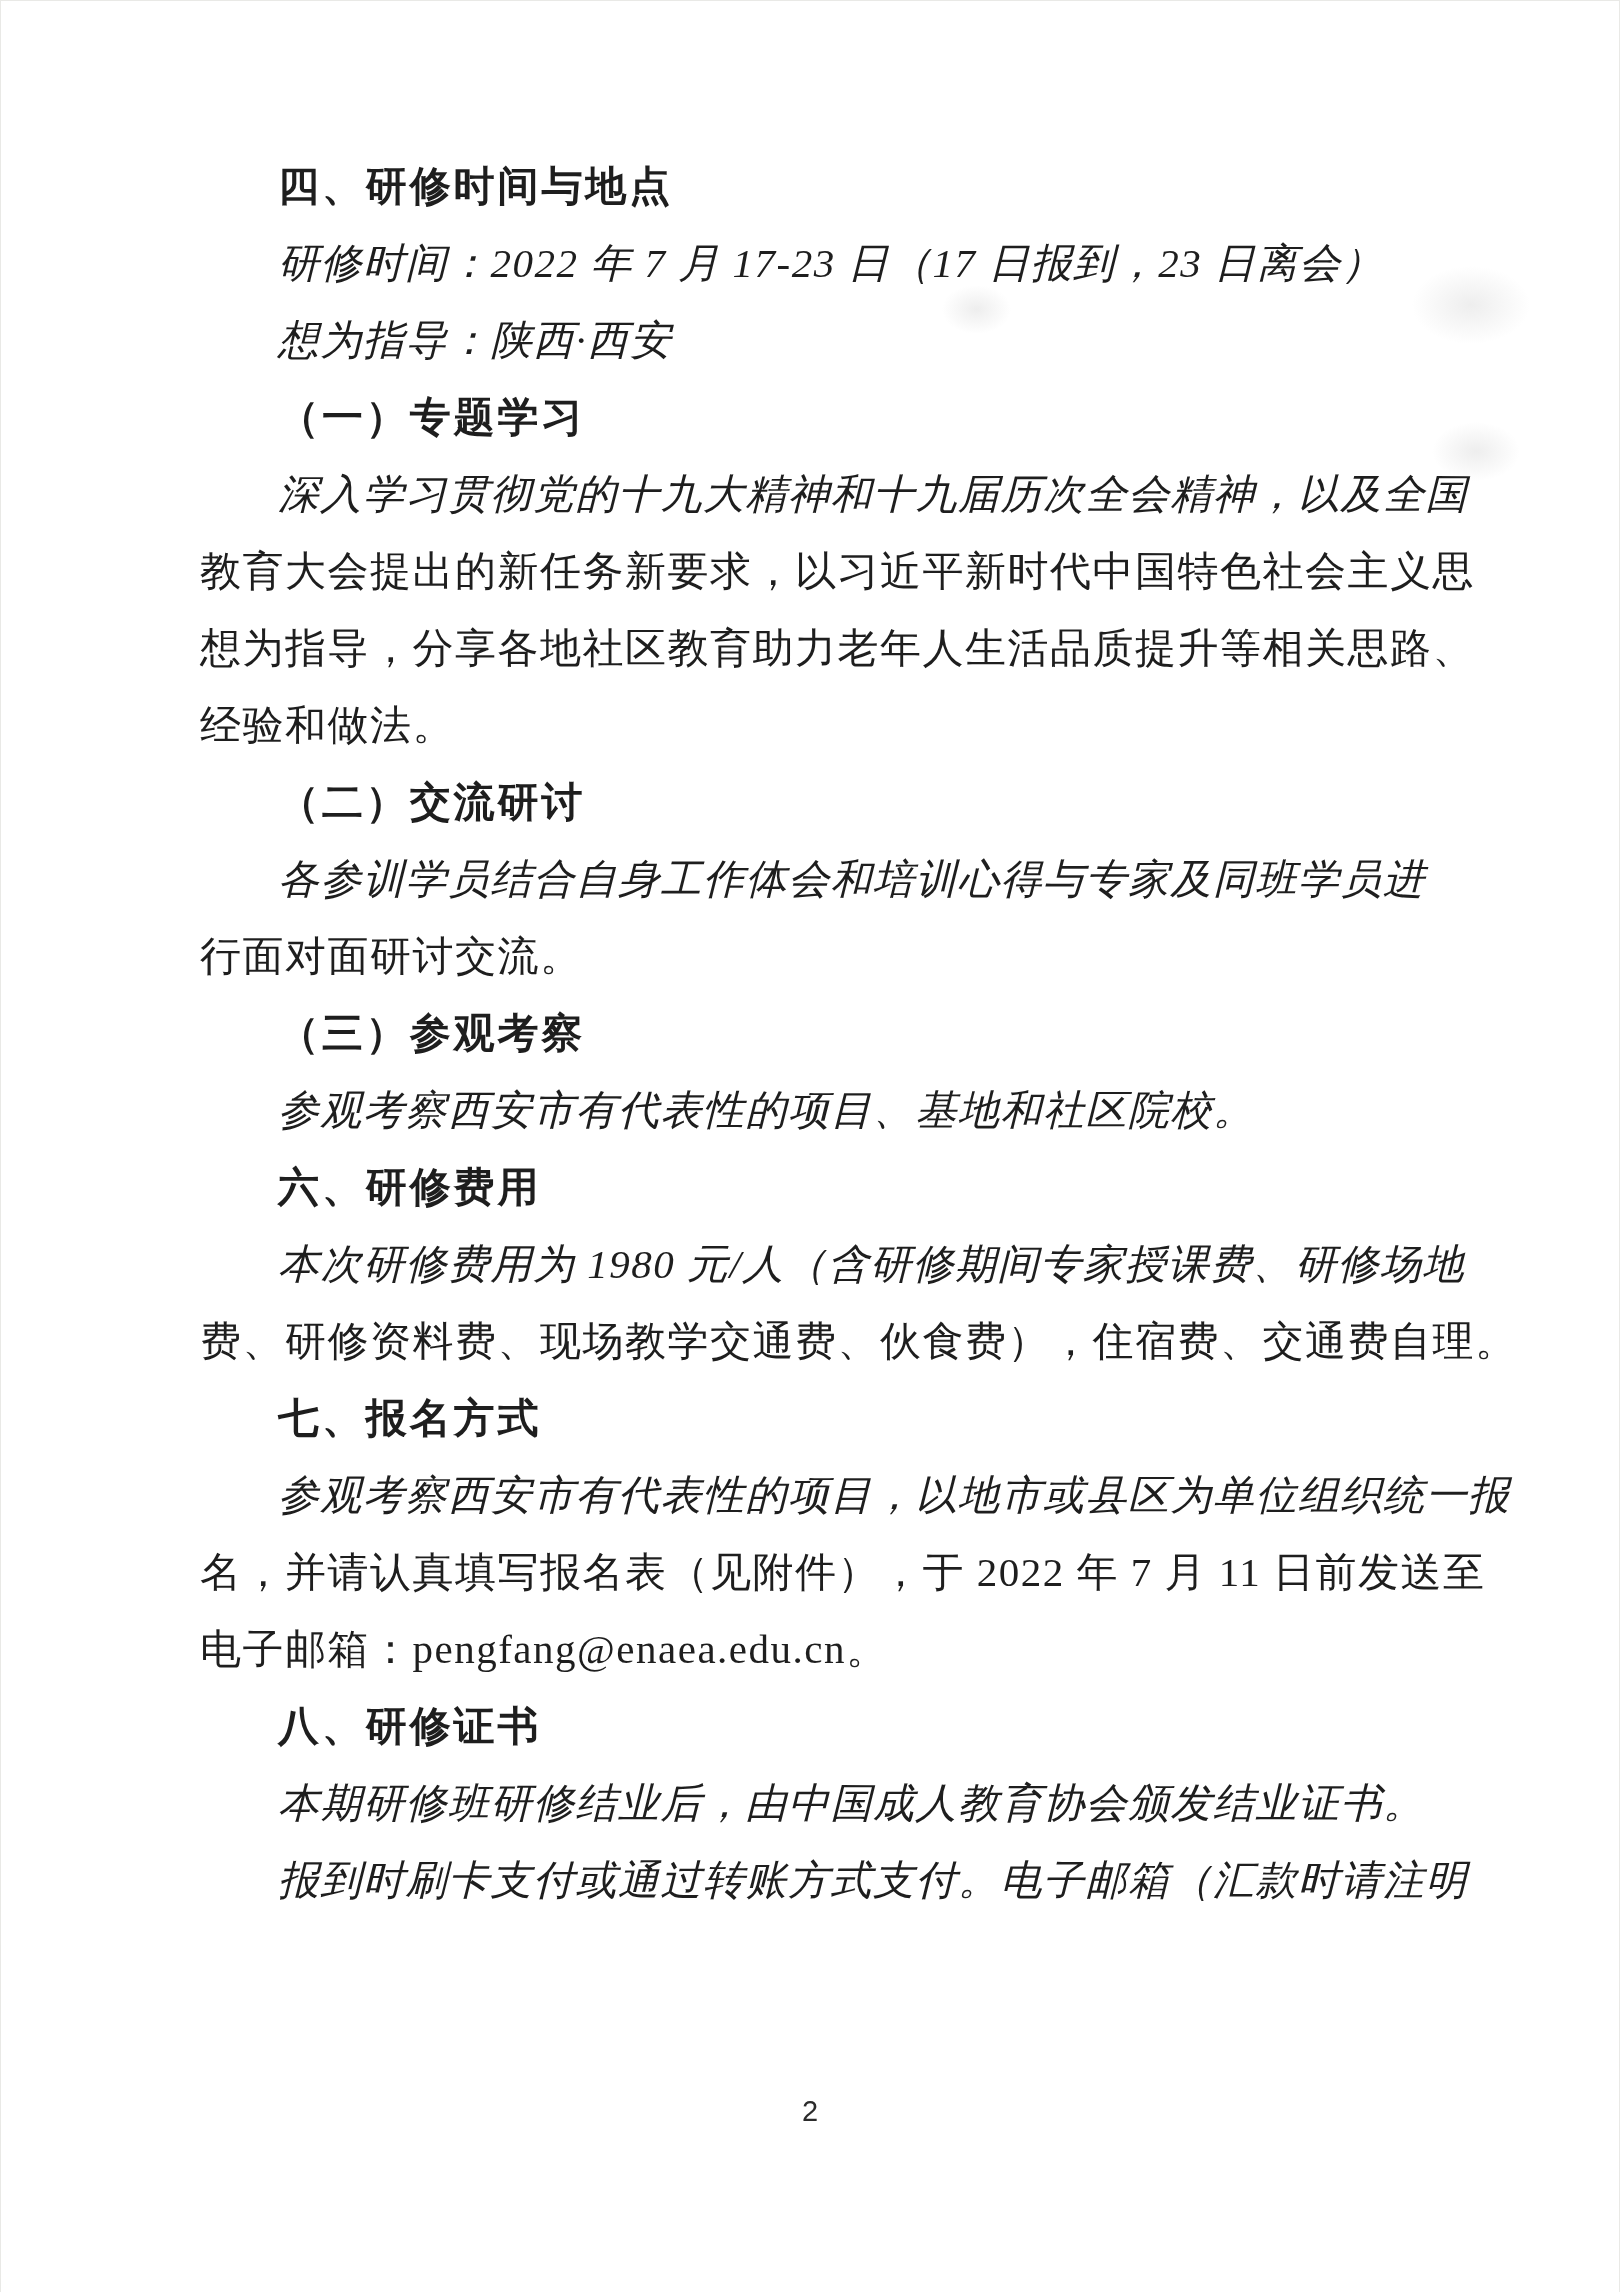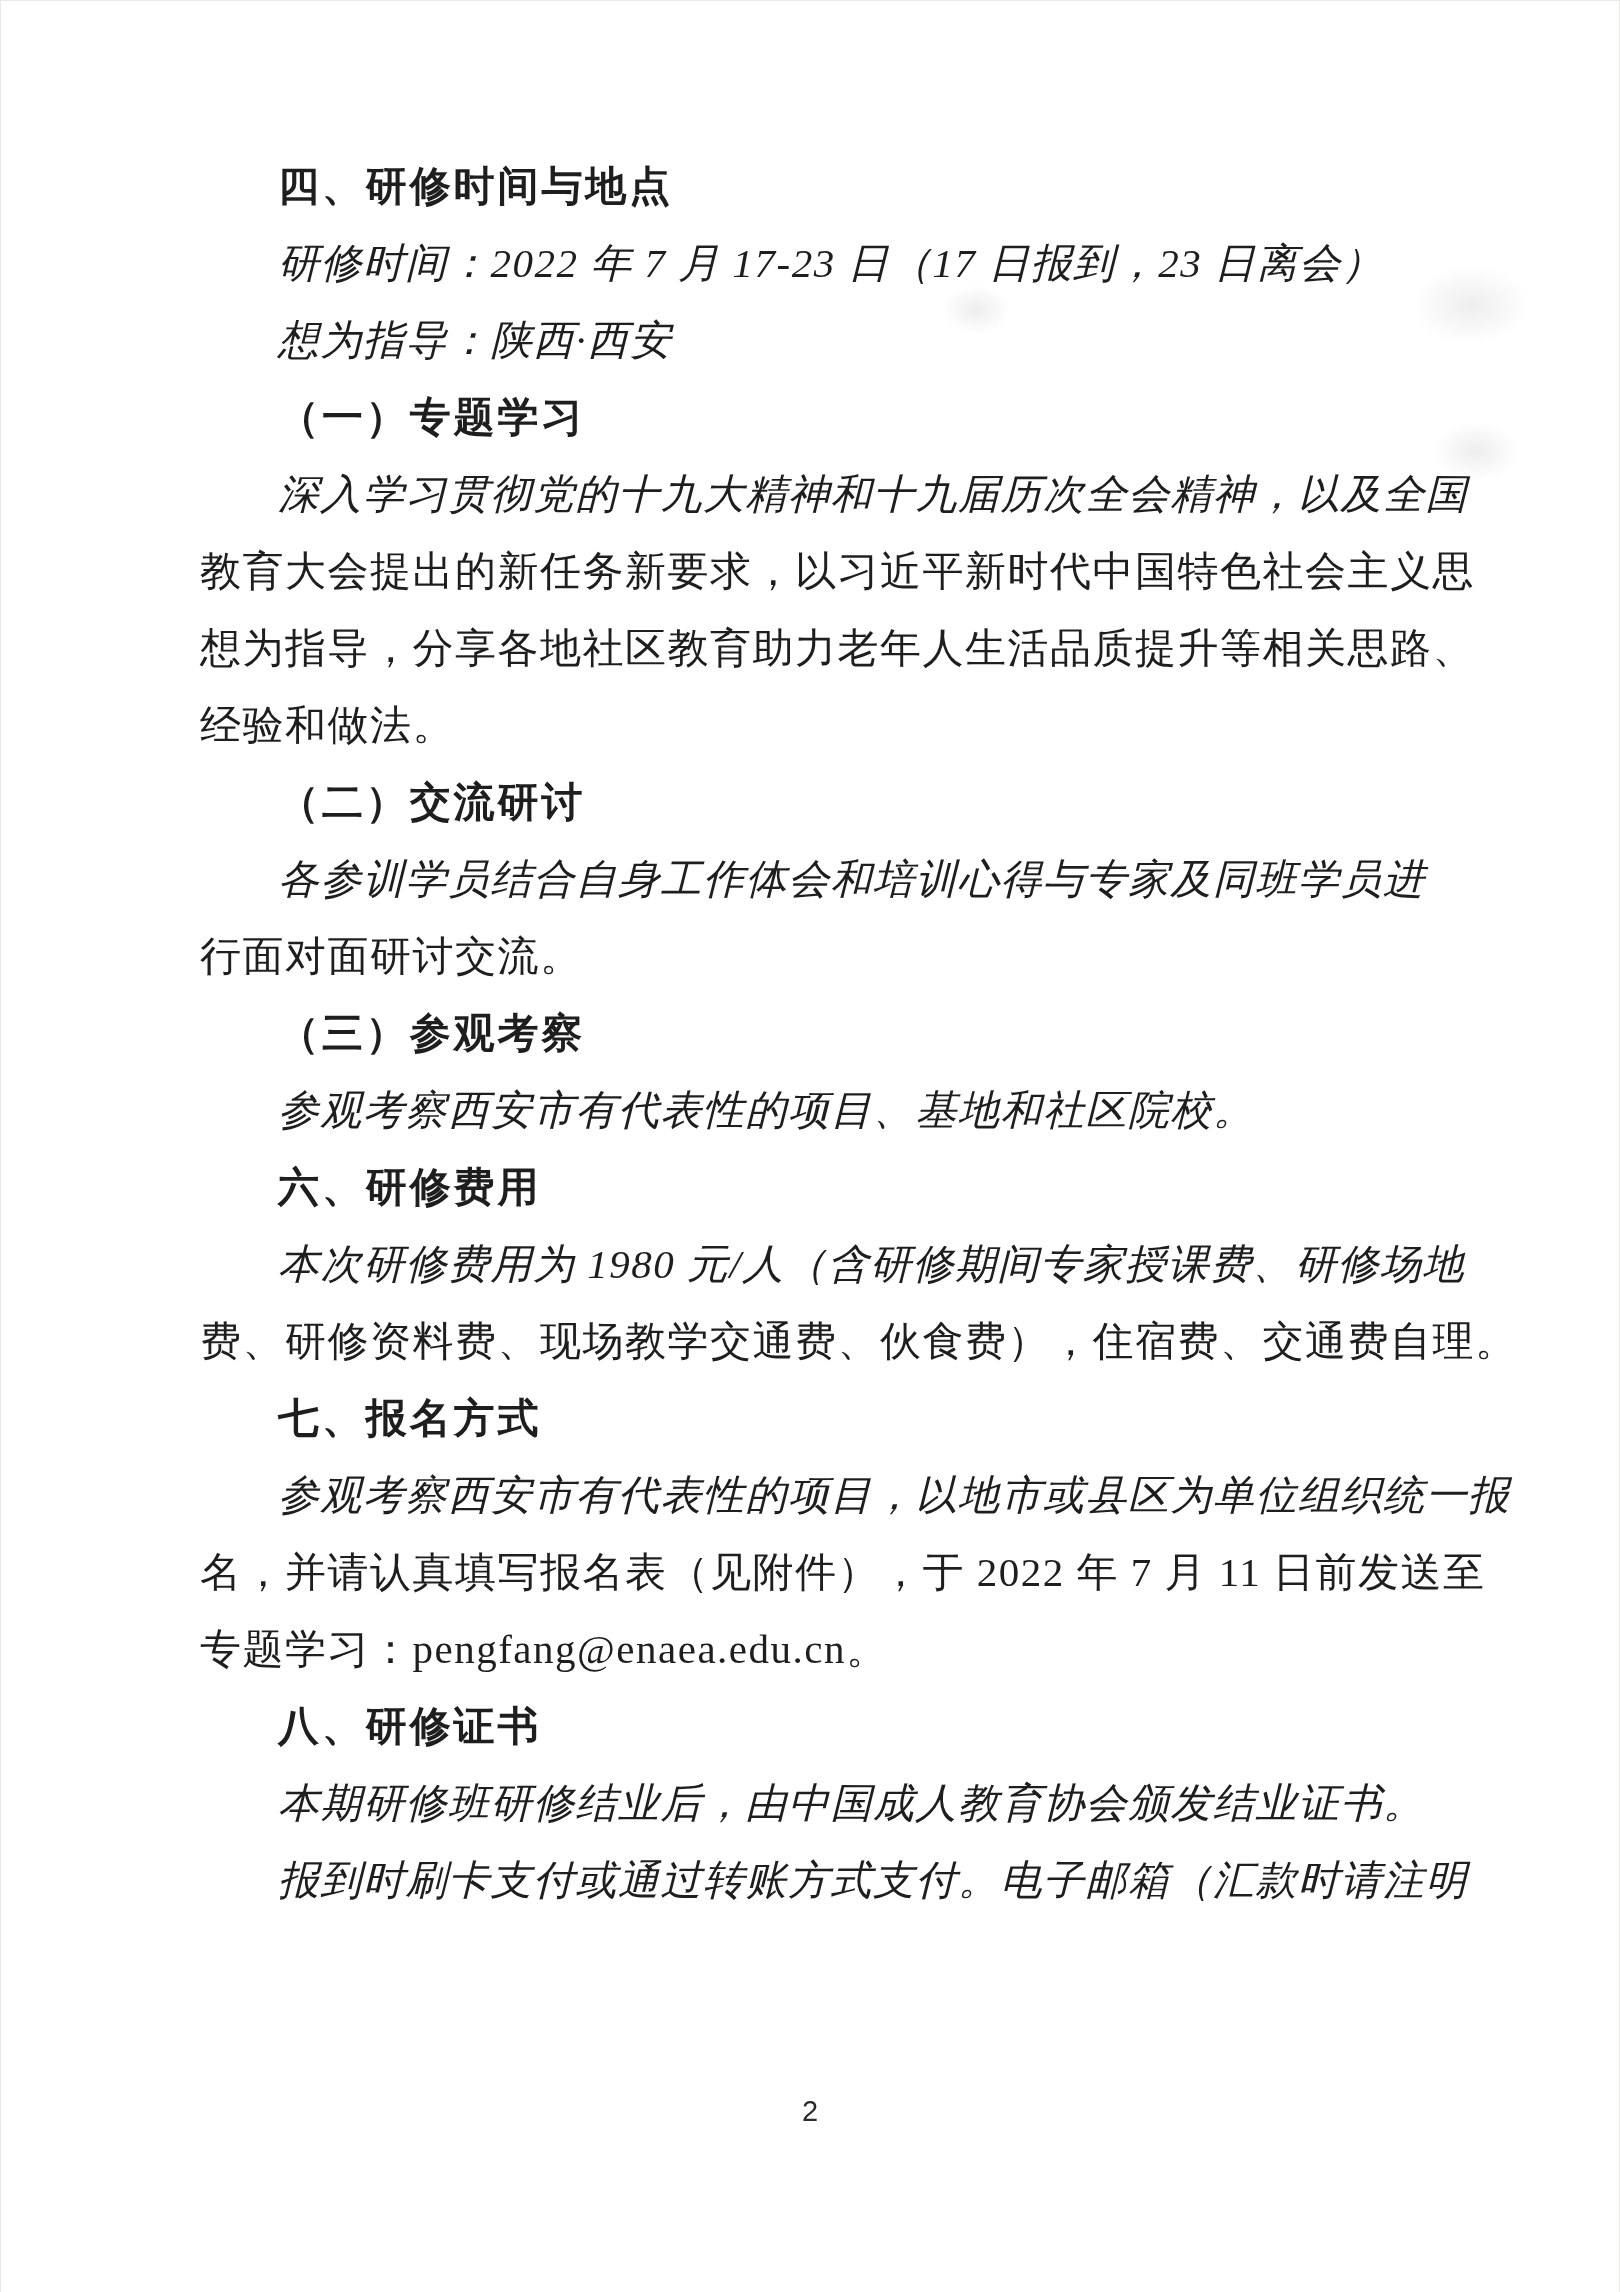--- a/index.html
+++ b/index.html
@@ -89,21 +89,21 @@
     <div class="line indent">各参训学员结合自身工作体会和培训心得与专家及同班学员进</div>
     <div class="line cont">行面对面研讨交流。</div>
     <div class="line heading">（三）参观考察</div>
     <div class="line indent">参观考察西安市有代表性的项目、基地和社区院校。</div>
     <div class="line heading">六、研修费用</div>
     <div class="line indent">本次研修费用为 1980 元/人（含研修期间专家授课费、研修场地</div>
     <div class="line cont">费、研修资料费、现场教学交通费、伙食费），住宿费、交通费自理。</div>
     <div class="line heading">七、报名方式</div>
     <div class="line indent">参观考察西安市有代表性的项目，以地市或县区为单位组织统一报</div>
     <div class="line cont">名，并请认真填写报名表（见附件），于 2022 年 7 月 11 日前发送至</div>
-    <div class="line cont">专题学习：pengfang@enaea.edu.cn。</div>
+    <div class="line cont">电子邮箱：pengfang@enaea.edu.cn。</div>
     <div class="line heading">八、研修证书</div>
     <div class="line indent">本期研修班研修结业后，由中国成人教育协会颁发结业证书。</div>
     <div class="line indent">报到时刷卡支付或通过转账方式支付。电子邮箱（汇款时请注明</div>
   </div>
 
   <div class="page-number">2</div>
 </div>
 
 
 </body></html>

